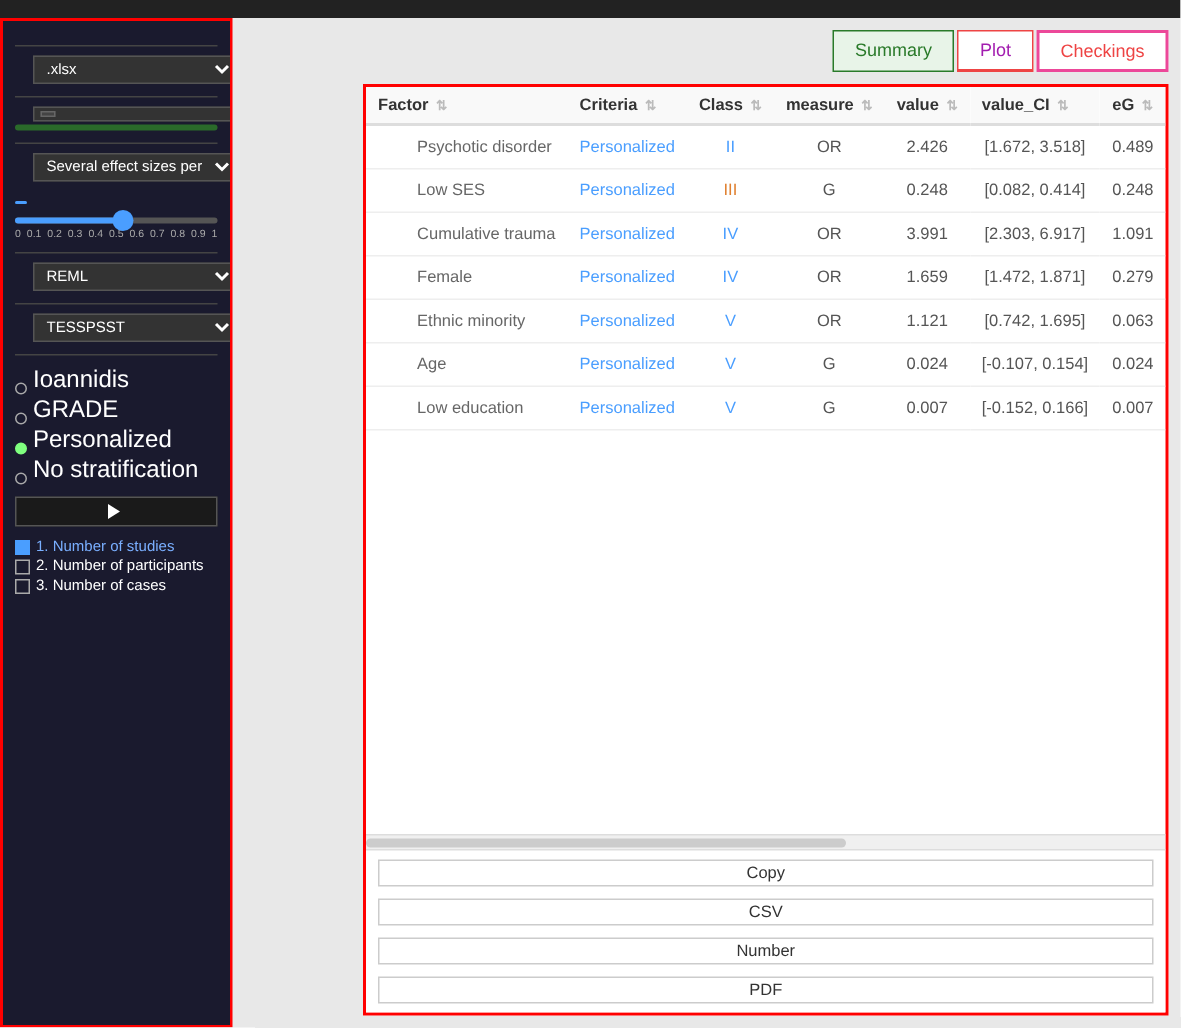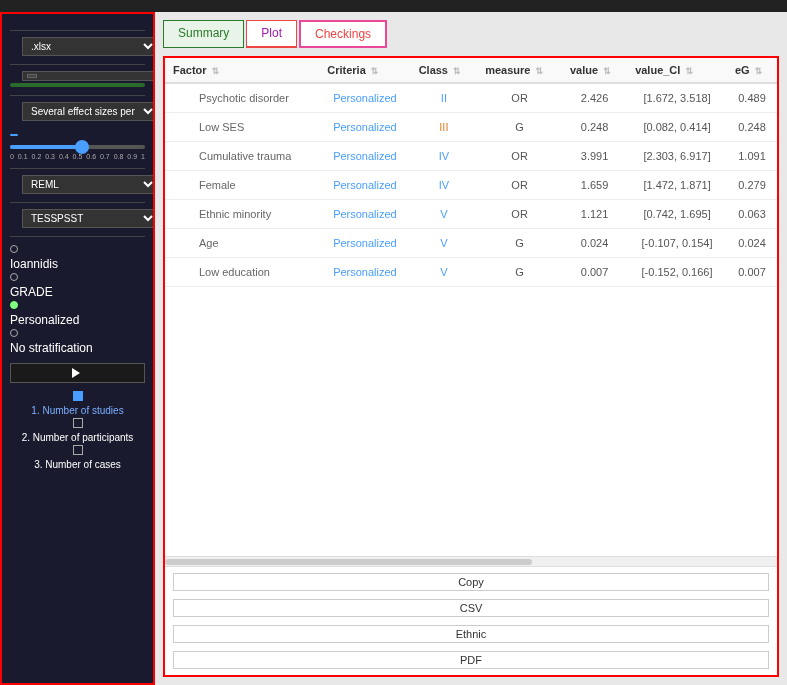--- a/index.html
+++ b/index.html
@@ -17,35 +17,35 @@
     .sidebar .browse-row { display: flex; gap: 2px; align-items: center; }
     .browse-btn { background: #444; color: #fff; border: 1px solid #666; font-size: 9px; padding: 1px 4px; cursor: pointer; }
     .upload-complete { background: #2a6a2a; color: #7fff7f; text-align: center; font-size: 9px; padding: 2px; margin-top: 2px; border-radius: 2px; }
     .slider-container { margin: 4px 0; }
     .slider-track { background: #555; height: 4px; border-radius: 2px; position: relative; margin: 4px 0; }
     .slider-fill { background: #4a9eff; height: 100%; border-radius: 2px; width: 50%; }
     .slider-thumb { width: 14px; height: 14px; background: #4a9eff; border-radius: 50%; position: absolute; top: -5px; left: 48%; }
     .slider-labels { display: flex; font-size: 7px; color: #aaa; justify-content: space-between; }
     .slider-value { background: #4a9eff; color: #fff; font-size: 9px; padding: 1px 4px; border-radius: 2px; display: inline-block; margin-bottom: 2px; }
     .radio-group { margin: 4px 0; }
-    .radio-item { display: flex; align-items: flex-start; gap: 4px; font-size: 12px; margin: 2px 0; flex-direction: column; }
+    .radio-item { display: flex; align-items: flex-end; gap: 4px; font-size: 16px; margin: 2px 0; }
     .radio-dot { width: 8px; height: 8px; border-radius: 50%; border: 1px solid #aaa; background: transparent; }
     .radio-dot.selected-green { background: #7fff7f; border-color: #7fff7f; }
     .run-btn { background: #1a1a1a; color: #fff; border: 1px solid #555; padding: 4px 8px; font-size: 11px; cursor: pointer; margin: 8px 0; width: 100%; display: flex; align-items: center; gap: 4px; justify-content: center; }
     .run-btn .play-icon { width: 0; height: 0; border-top: 5px solid transparent; border-bottom: 5px solid transparent; border-left: 8px solid #fff; display: inline-block; }
     .checkbox-group { margin: 4px 0; }
-    .checkbox-item { display: flex; align-items: center; gap: 4px; font-size: 10px; margin: 2px 0; flex-direction: column; }
+    .checkbox-item { display: flex; align-items: center; gap: 4px; font-size: 10px; margin: 2px 0; }
     .checkbox-box { width: 10px; height: 10px; border: 1px solid #aaa; background: transparent; }
     .checkbox-box.checked { background: #4a9eff; border-color: #4a9eff; }
     .sidebar-label { font-size: 10px; color: #e0e0e0; }
     .section-title { font-size: 10px; font-weight: bold; color: #fff; margin-top: 8px; margin-bottom: 2px; border-top: 1px solid #444; padding-top: 4px; }
     .choose-criteria { font-size: 10px; color: #fff; margin-top: 6px; margin-bottom: 2px; }
 
     
-    .content { flex: 1; padding: 8px; overflow: hidden; display: flex; flex-direction: column; }
+    .content { flex: 1; padding: 8px; overflow: hidden; display: flex; flex-direction: column; align-items: flex-end; }
 
     
     .tabs { display: flex; gap: 2px; margin-bottom: 8px; }
     .tab { padding: 5px 14px; font-size: 12px; cursor: pointer; border: 1px solid #ddd; background: #f5f5f5; color: #333; }
     .tab.active-summary { background: #e8f4e8; color: #2a7a2a; border-color: #2a7a2a; }
     .tab.active-plot { background: #fff; color: #a21caf; border-color: #e44; border-bottom: 2px solid #e44; }
     .tab.active-checkings { background: #fff; color: #e44; border: 2px solid #ec4899; }
 
     
     .table-wrapper { border: 2px solid red; flex: 1; overflow: auto; background: #fff; display: flex; flex-direction: column; }
@@ -254,18 +254,18 @@
   </tr>
             </tbody>
         </table>
       </div>
       <div class="scrollbar-hint">
         <div class="scrollbar-hint-inner"></div>
       </div>
       <div class="table-bottom">
         <button class="export-btn">Copy</button>
         <button class="export-btn">CSV</button>
-        <button class="export-btn">Ethnic</button>
+        <button class="export-btn">Number</button>
         <button class="export-btn">PDF</button>
       </div>
     </div>
   </div>
 </div>
 
 </body></html>

